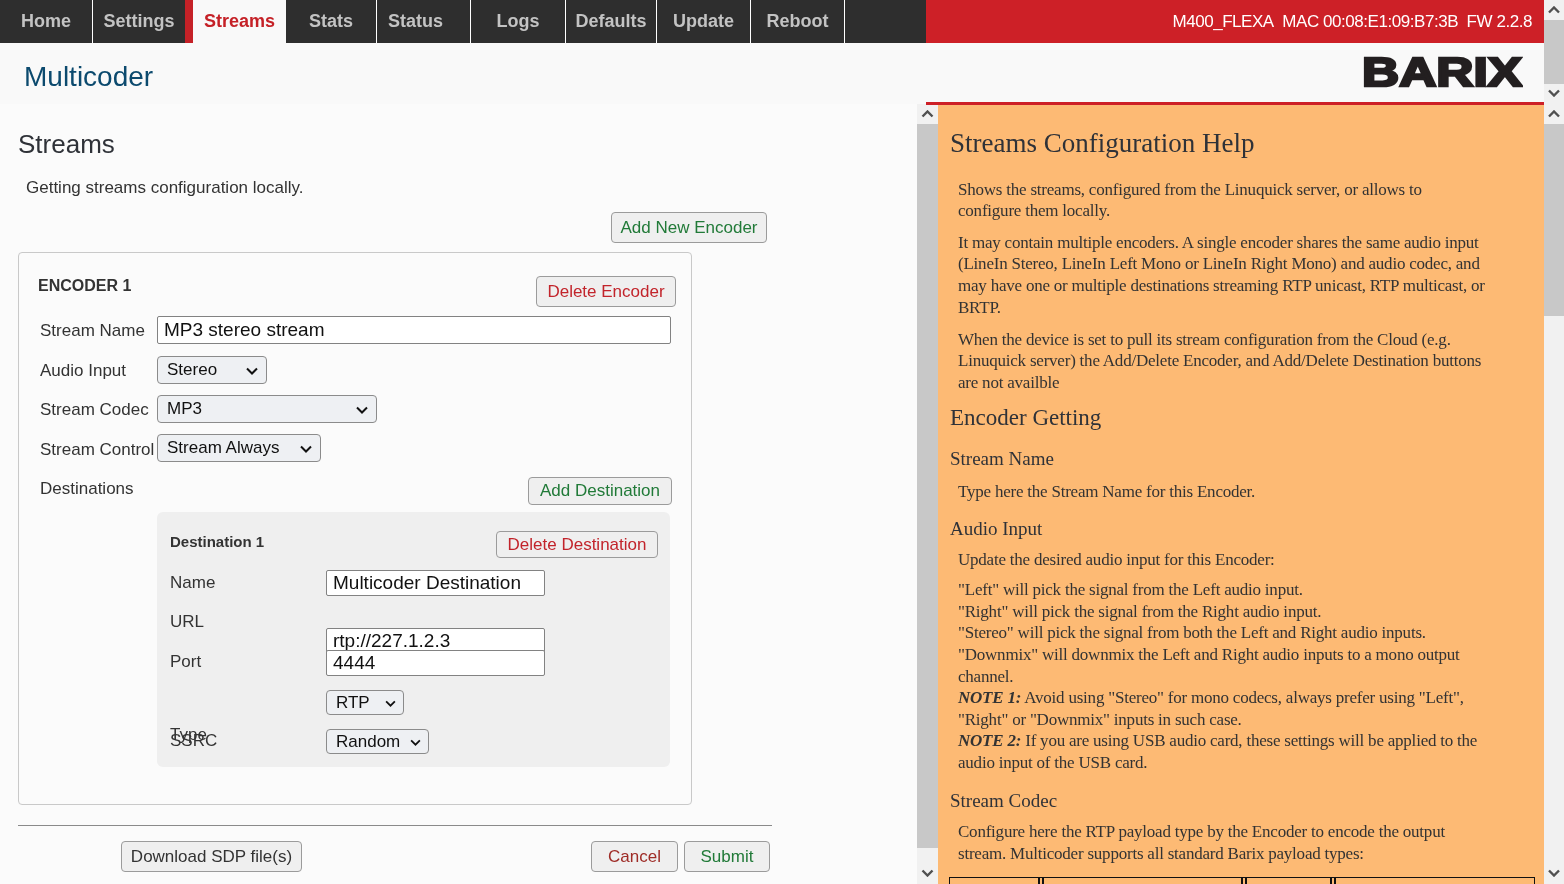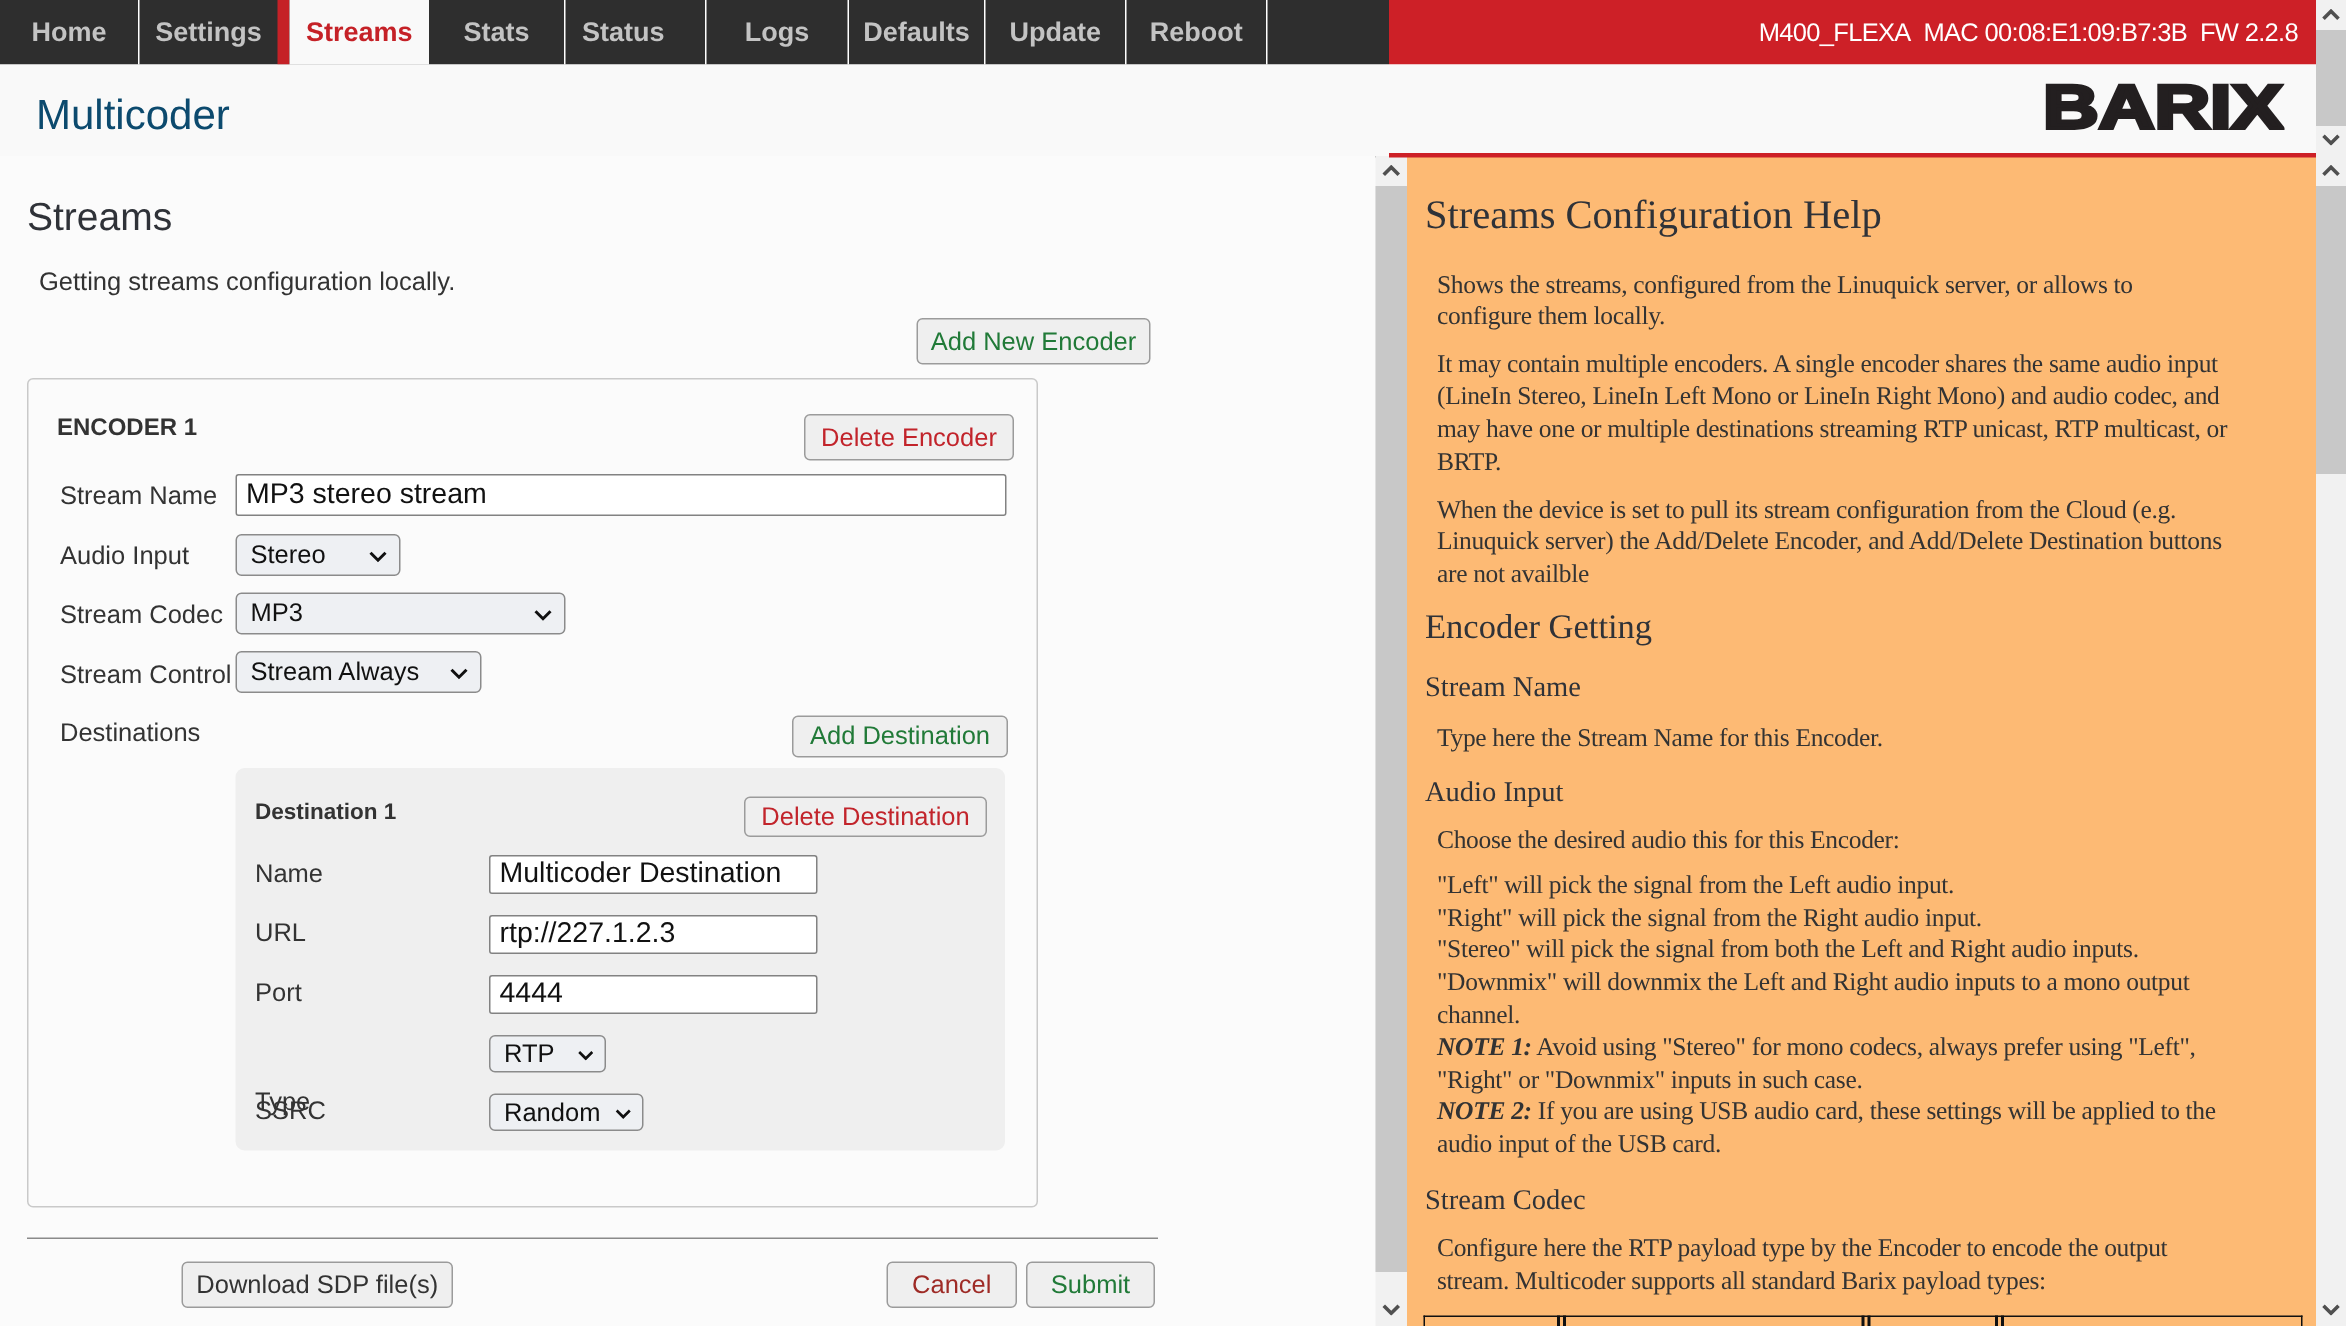--- a/index.html
+++ b/index.html
@@ -115,21 +115,21 @@
   <div class="btn grn" style="left:528px;top:373px;width:144px;height:28px;line-height:26px;">Add Destination</div>
 
   <div class="abs" style="left:157px;top:408px;width:513px;height:255px;background:#efefef;border-radius:6px;"></div>
   <div class="lbl" style="left:170px;top:429px;font-weight:bold;font-size:15px;">Destination 1</div>
   <div class="btn red" style="left:496px;top:427px;width:162px;height:27px;line-height:25px;">Delete Destination</div>
 
   <div class="lbl" style="left:170px;top:469px;">Name</div>
   <div class="inp" style="left:326px;top:466px;width:219px;height:26px;line-height:24px;">Multicoder Destination</div>
 
   <div class="lbl" style="left:170px;top:507.5px;">URL</div>
-  <div class="inp" style="left:326px;top:506px;width:219px;height:26px;line-height:24px;">rtp://227.1.2.3</div>
+  <div class="inp" style="left:326px;top:524px;width:219px;height:26px;line-height:24px;">rtp://227.1.2.3</div>
 
   <div class="lbl" style="left:170px;top:547.5px;">Port</div>
   <div class="inp" style="left:326px;top:546px;width:219px;height:26px;line-height:24px;">4444</div>
 
   <div class="lbl" style="left:170px;top:621px;">Type</div>
   <div class="sel" style="left:326px;top:586px;width:78px;height:25px;line-height:23px;">RTP
     <svg class="chev" style="right:7px;top:9px;" width="11" height="7" viewBox="0 0 12 8">
         <path d="M1 1.5 L6 6.5 L11 1.5" stroke="#111" stroke-width="2" fill="none"></path>
       </svg>
   </div>
@@ -150,21 +150,21 @@
 
 <div id="help" class="abs">
   <div class="h1" style="top:23.9px;">Streams Configuration Help</div>
   <p style="top:74.7px;">Shows the streams, configured from the Linuquick server, or allows to<br>configure them locally.</p>
   <p style="top:127.9px;">It may contain multiple encoders. A single encoder shares the same audio input<br>(LineIn Stereo, LineIn Left Mono or LineIn Right Mono) and audio codec, and<br>may have one or multiple destinations streaming RTP unicast, RTP multicast, or<br>BRTP.</p>
   <p style="top:224.5px;">When the device is set to pull its stream configuration from the Cloud (e.g.<br>Linuquick server) the Add/Delete Encoder, and Add/Delete Destination buttons<br>are not availble</p>
   <div class="h2" style="top:300.6px;">Encoder Getting</div>
   <div class="h3" style="top:343.7px;">Stream Name</div>
   <p style="top:377.3px;">Type here the Stream Name for this Encoder.</p>
   <div class="h3" style="top:413.7px;">Audio Input</div>
-  <p style="top:444.6px;">Choose the desired audio this for this Encoder:</p>
+  <p style="top:444.6px;">Update the desired audio input for this Encoder:</p>
   <p style="top:475.2px;">"Left" will pick the signal from the Left audio input.<br>"Right" will pick the signal from the Right audio input.<br>"Stereo" will pick the signal from both the Left and Right audio inputs.<br>"Downmix" will downmix the Left and Right audio inputs to a mono output<br>channel.<br><b><i>NOTE 1:</i></b> Avoid using "Stereo" for mono codecs, always prefer using "Left",<br>"Right" or "Downmix" inputs in such case.<br><b><i>NOTE 2:</i></b> If you are using USB audio card, these settings will be applied to the<br>audio input of the USB card.</p>
   <div class="h3" style="top:685.5px;">Stream Codec</div>
   <p style="top:717.4px;">Configure here the RTP payload type by the Encoder to encode the output<br>stream. Multicoder supports all standard Barix payload types:</p>
 
   <div class="abs" style="left:11px;top:773px;width:586px;height:7px;border:1.5px solid #111;border-bottom:none;"></div>
   <div class="abs" style="left:100px;top:773px;width:2px;height:7px;background:#111;"></div>
   <div class="abs" style="left:104px;top:773px;width:2px;height:7px;background:#111;"></div>
   <div class="abs" style="left:303px;top:773px;width:2px;height:7px;background:#111;"></div>
   <div class="abs" style="left:307px;top:773px;width:2px;height:7px;background:#111;"></div>
   <div class="abs" style="left:392px;top:773px;width:2px;height:7px;background:#111;"></div>

